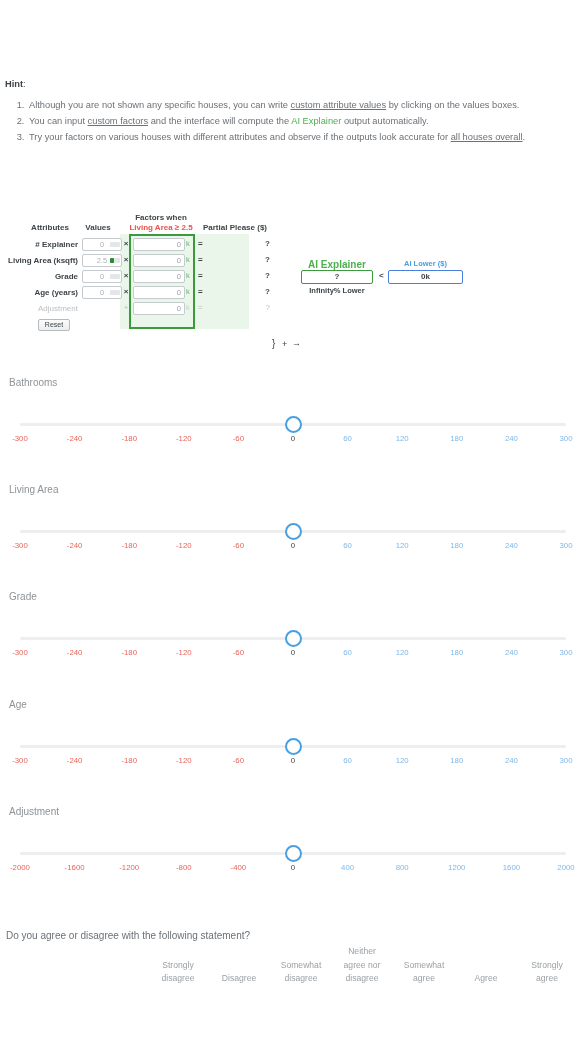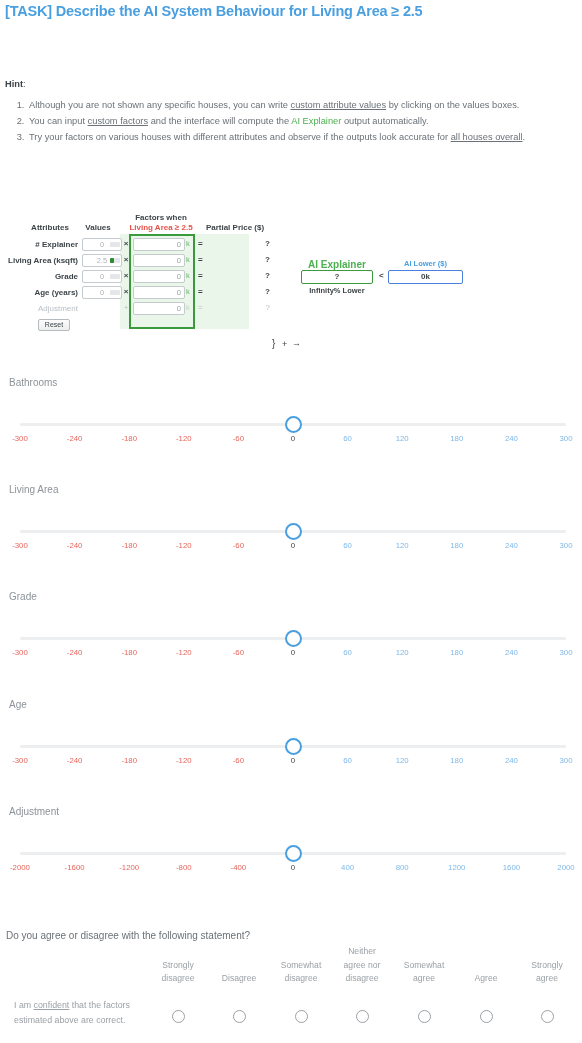--- a/index.html
+++ b/index.html
@@ -200,21 +200,20 @@
   .radio {
     position: absolute; top: 12px; width: 13px; height: 13px; margin-left: -6.5px;
     border: 1.3px solid #9ba1a6; border-radius: 50%; background: #fff;
   }
 </style>
 </head>
 <body>
 
 <div class="page">
 
-  <div class="task-title">[TASK] Describe the AI System Behaviour for Living Area ≥ 2.5</div>
 
 
   <div class="hint-label">
     <b>Hint</b><span>:</span>
   </div>
 
   <ol class="hints">
     <li><span>Although you are not shown any specific houses, you can write </span><span class="u">custom attribute values</span><span> by clicking on the values boxes.</span></li>
     <li><span>You can input </span><span class="u">custom factors</span><span> and the interface will compute the </span><span class="green">AI Explainer</span><span> output automatically.</span></li>
     <li><span>Try your factors on various houses with different attributes and observe if the outputs look accurate for </span><span class="u">all houses overall</span><span>.</span></li>
@@ -222,21 +221,21 @@
 
   <div class="calc">
     <div class="greenband"></div>
 
     <div class="calc-hd hd-attributes">Attributes</div>
     <div class="calc-hd hd-values">Values</div>
     <div class="calc-hd hd-factors">
       <div>Factors when</div>
       <div class="l2">Living Area ≥ 2.5</div>
     </div>
-    <div class="calc-hd hd-partial">Partial Price ($)</div>
+    <div class="calc-hd hd-partial">Partial Please ($)</div>
 
     <div class="row r0">
       <div class="attr-label"># Explainer</div>
       <input class="val-input" value="0" style="">
       <div class="pill"></div>
       <div class="op">×</div>
       <input class="fac-input" value="0" style="">
       <div class="ksuf">k</div>
       <div class="eq">=</div>
       <div class="pp">?</div>
@@ -395,28 +394,14 @@
   <div class="survey-q">Do you agree or disagree with the following statement?</div>
   <div class="survey-head" id="survey-head">
       <div class="sh-col" style="left: 178px; top: 13.5px;">Strongly<br>disagree</div>
       <div class="sh-col" style="left: 239px; top: 27px;">Disagree</div>
       <div class="sh-col" style="left: 301px; top: 13.5px;">Somewhat<br>disagree</div>
       <div class="sh-col" style="left: 362px; top: 0px;">Neither<br>agree nor<br>disagree</div>
       <div class="sh-col" style="left: 424px; top: 13.5px;">Somewhat<br>agree</div>
       <div class="sh-col" style="left: 486px; top: 27px;">Agree</div>
       <div class="sh-col" style="left: 547px; top: 13.5px;">Strongly<br>agree</div>
     </div>
-  <div class="survey-row">
-    <div class="sr-label">
-      <span>I am </span><span class="u">confident</span><span> that the factors estimated above are correct.</span>
-    </div>
-    <div id="survey-radios">
-        <div class="radio" style="left: 178px;"></div>
-        <div class="radio" style="left: 239px;"></div>
-        <div class="radio" style="left: 301px;"></div>
-        <div class="radio" style="left: 362px;"></div>
-        <div class="radio" style="left: 424px;"></div>
-        <div class="radio" style="left: 486px;"></div>
-        <div class="radio" style="left: 547px;"></div>
-      </div>
-  </div>
 
 </div>
 
 </body></html>

